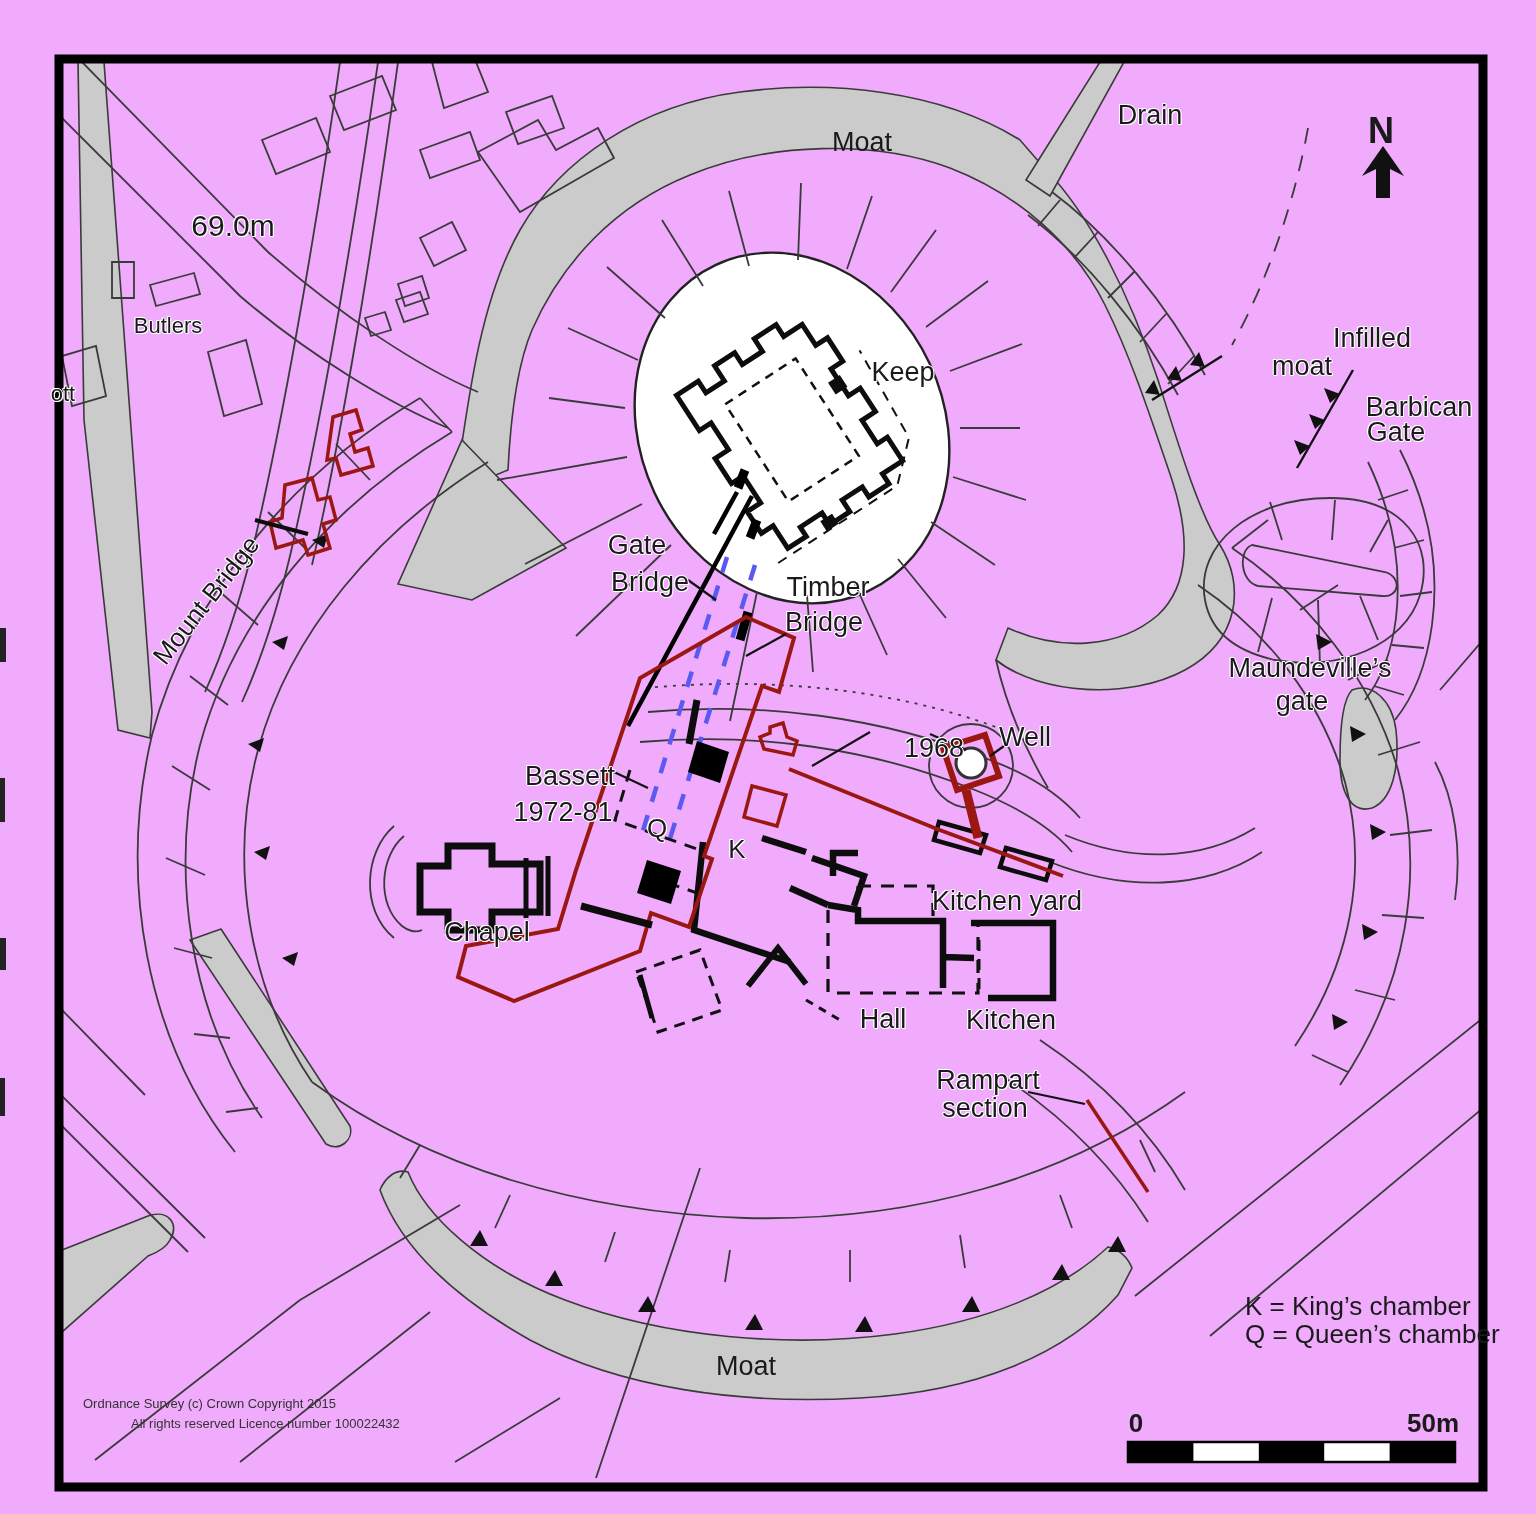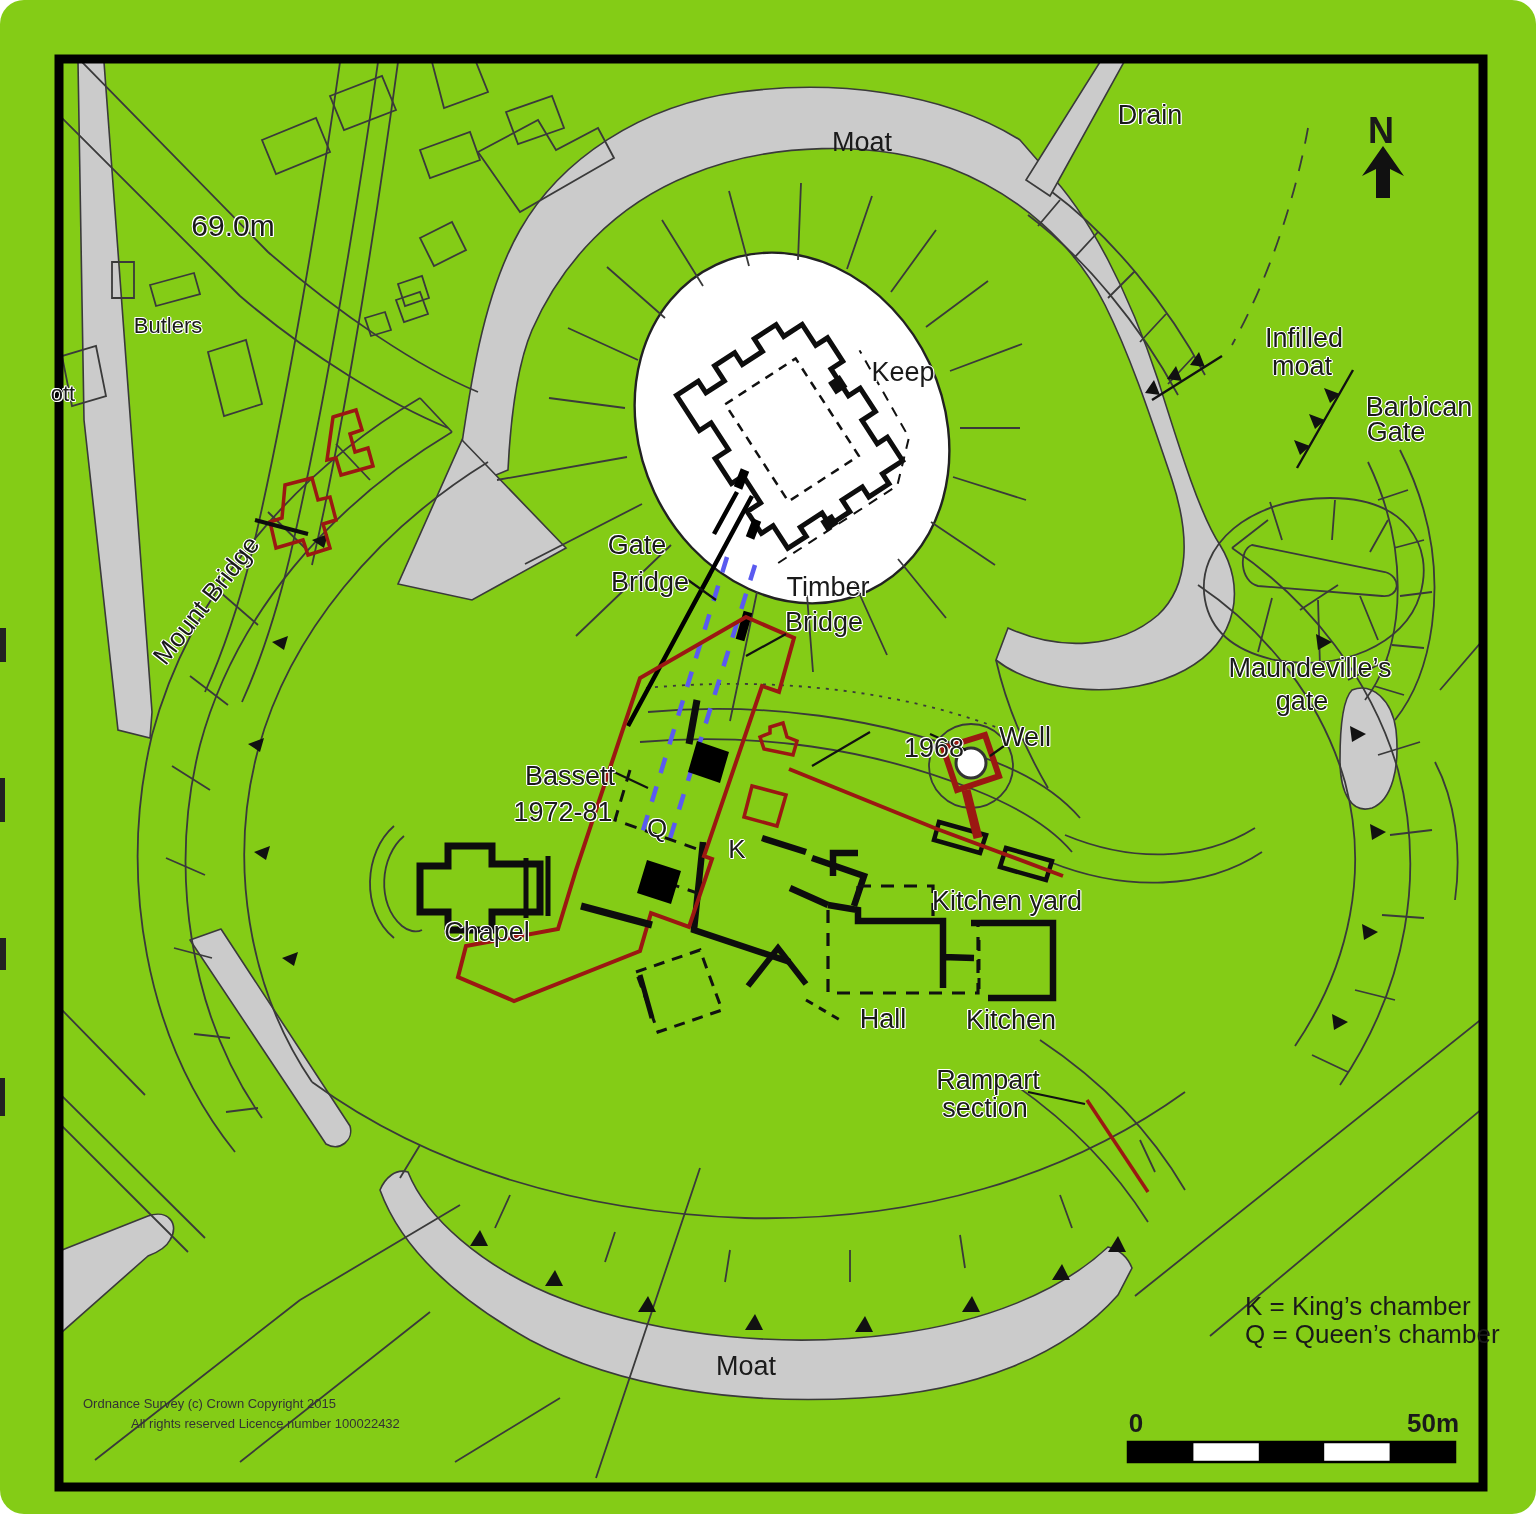--- a/index.html
+++ b/index.html
@@ -1,17 +1,17 @@
 <!DOCTYPE html>
 <html><head>
 <meta charset="utf-8">
 <style>
   html,body{margin:0;padding:0;background:#fff;}
-  #stage{position:relative;width:1536px;height:1514px;background:#84cc16;overflow:hidden;
-         font-family:"Liberation Sans",sans-serif;color:#1a1a1a;border-radius:24px;}
+  #stage{position:relative;width:1536px;height:1514px;background:#f0abfc;overflow:hidden;
+         font-family:"Liberation Sans",sans-serif;color:#1a1a1a;}
   #mapsvg{position:absolute;left:0;top:0;}
   .lbl{position:absolute;white-space:nowrap;font-size:27px;color:#1a1a1a;
        transform:translate(-50%,-50%);line-height:1;}
   .halo{text-shadow:-1px 0 #fff,1px 0 #fff,0 -1px #fff,0 1px #fff,-1px -1px #fff,1px 1px #fff;}
   .left{transform:translateY(-50%);}
   .small{font-size:22px;}
   .big{font-size:30px;}
   .qk{font-size:26px;}
   .legend{font-size:26px;}
   .north{font-size:36px;font-weight:bold;}
@@ -206,21 +206,21 @@
     <rect x="1389.6" y="1442" width="65.4" height="20" fill="#000"></rect>
   </g>
 
   <rect x="59" y="59" width="1424" height="1428" fill="none" stroke="#000" stroke-width="9"></rect>
 </svg>
 
 <div class="lbl" style="left:862px;top:142px;">Moat</div>
 <div class="lbl" style="left:746px;top:1366px;">Moat</div>
 <div class="lbl halo" style="left:1150px;top:115px;">Drain</div>
 <div class="lbl halo" style="left:903px;top:372px;">Keep</div>
-<div class="lbl halo" style="left:1304px;top:338px;text-align:center;">Infilled</div>
+<div class="lbl halo" style="left:1372px;top:338px;text-align:center;">Infilled</div>
 <div class="lbl halo" style="left:1302px;top:366px;">moat</div>
 <div class="lbl halo" style="left:1419px;top:407px;">Barbican</div>
 <div class="lbl halo" style="left:1396px;top:432px;">Gate</div>
 <div class="lbl halo" style="left:1310px;top:668px;">Maundeville’s</div>
 <div class="lbl halo" style="left:1302px;top:701px;">gate</div>
 <div class="lbl halo" style="left:1025px;top:737px;">Well</div>
 <div class="lbl halo" style="left:934px;top:721px;margin-top:27px;">1968</div>
 <div class="lbl halo" style="left:828px;top:587px;">Timber</div>
 <div class="lbl halo" style="left:824px;top:622px;">Bridge</div>
 <div class="lbl halo" style="left:637px;top:545px;">Gate</div>

